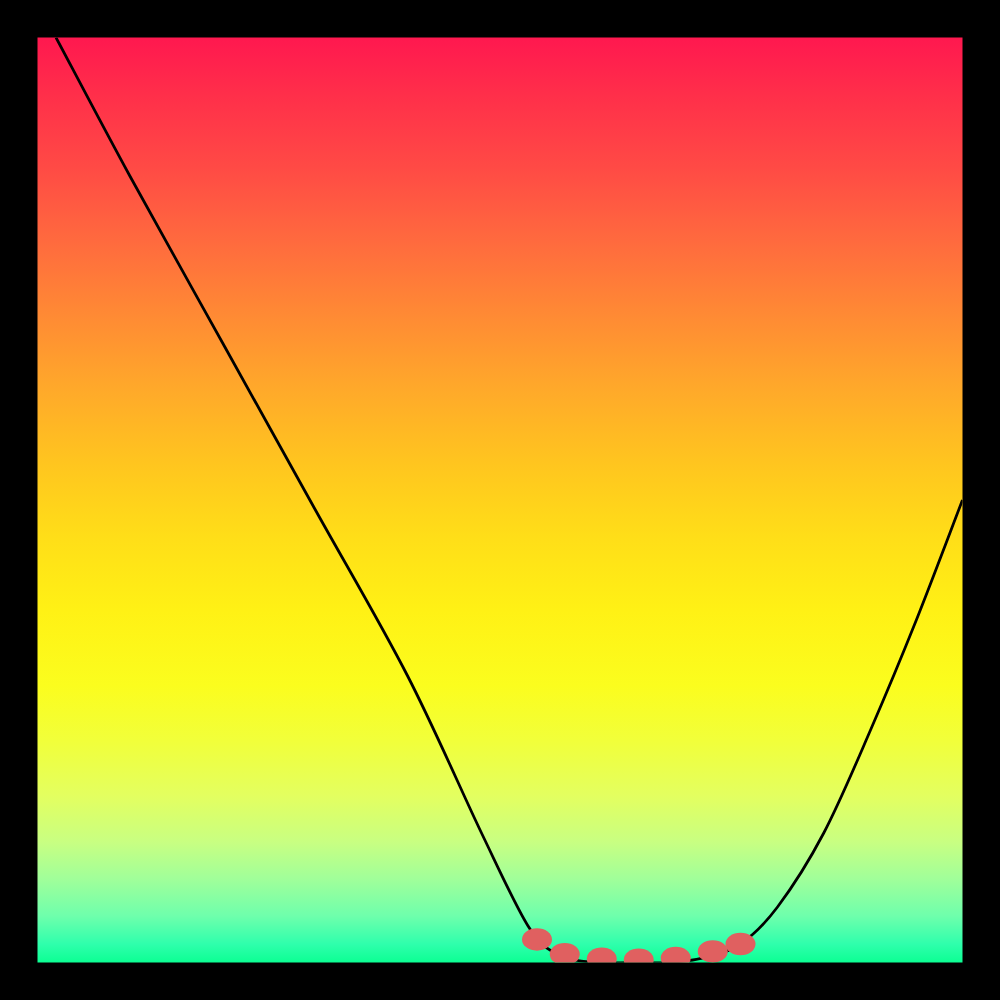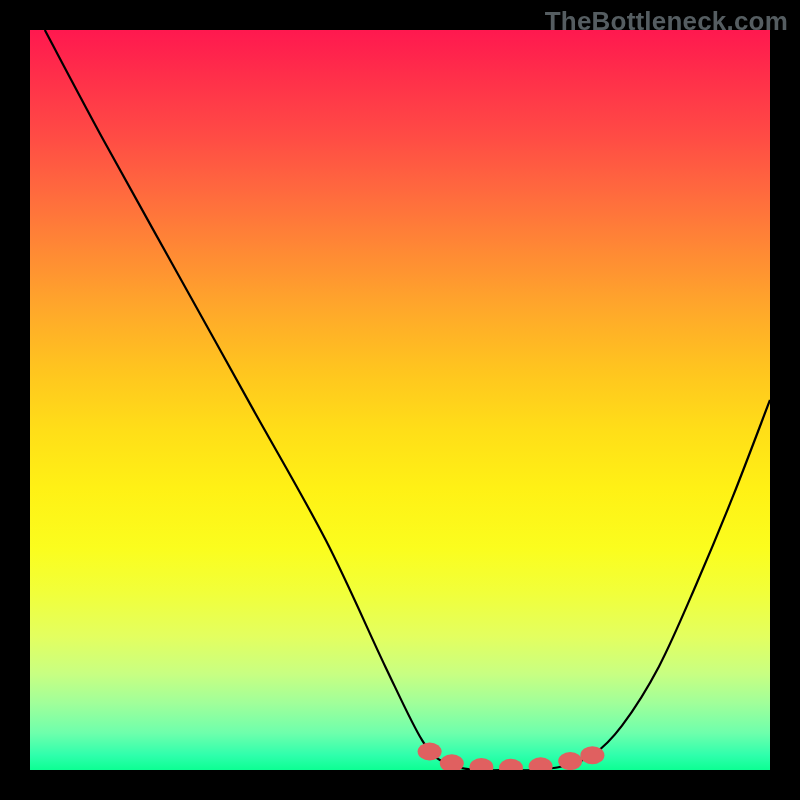--- a/index.html
+++ b/index.html
@@ -61,21 +61,20 @@
     top: 0;
     width: 740px;
     height: 740px;
   }
 </style>
 </head>
 <body>
 
 <div class="frame">
 
-  <div class="watermark">TheBottleneck.com</div>
 
   <div class="plot-area">
     <svg class="plot-svg" viewBox="0 0 740 740" preserveAspectRatio="none">
       <path fill="none" stroke="#000" stroke-width="2.2" d="M 14.8 0.0 C 24.7 18.5, 51.8 70.3, 74.0 111.0 C 96.2 151.7, 123.3 199.8, 148.0 244.2 C 172.7 288.6, 197.3 333.0, 222.0 377.4 C 246.7 421.8, 273.8 467.4, 296.0 510.6 C 318.2 553.8, 339.2 603.1, 355.2 636.4 C 371.2 669.7, 382.3 694.4, 392.2 710.4 C 402.1 726.4, 405.8 727.7, 414.4 732.6 C 423.0 737.5, 434.1 738.8, 444.0 740.0 C 453.9 741.2, 463.7 740.0, 473.6 740.0 C 483.5 740.0, 493.3 740.6, 503.2 740.0 C 513.1 739.4, 522.9 738.8, 532.8 736.3 C 542.7 733.8, 552.5 732.0, 562.4 725.2 C 572.3 718.4, 580.9 710.4, 592.0 695.6 C 603.1 680.8, 616.7 659.8, 629.0 636.4 C 641.3 613.0, 653.7 583.4, 666.0 555.0 C 678.3 526.6, 690.7 497.0, 703.0 466.2 C 715.3 435.4, 733.8 386.0, 740.0 370.0"></path>
       <g>
           <ellipse cx="399.6" cy="721.5" rx="12" ry="9" fill="#e06060"></ellipse>
           <ellipse cx="421.8" cy="733.3" rx="12" ry="9" fill="#e06060"></ellipse>
           <ellipse cx="451.4" cy="737.0" rx="12" ry="9" fill="#e06060"></ellipse>
           <ellipse cx="481.0" cy="737.8" rx="12" ry="9" fill="#e06060"></ellipse>
           <ellipse cx="510.6" cy="736.3" rx="12" ry="9" fill="#e06060"></ellipse>

